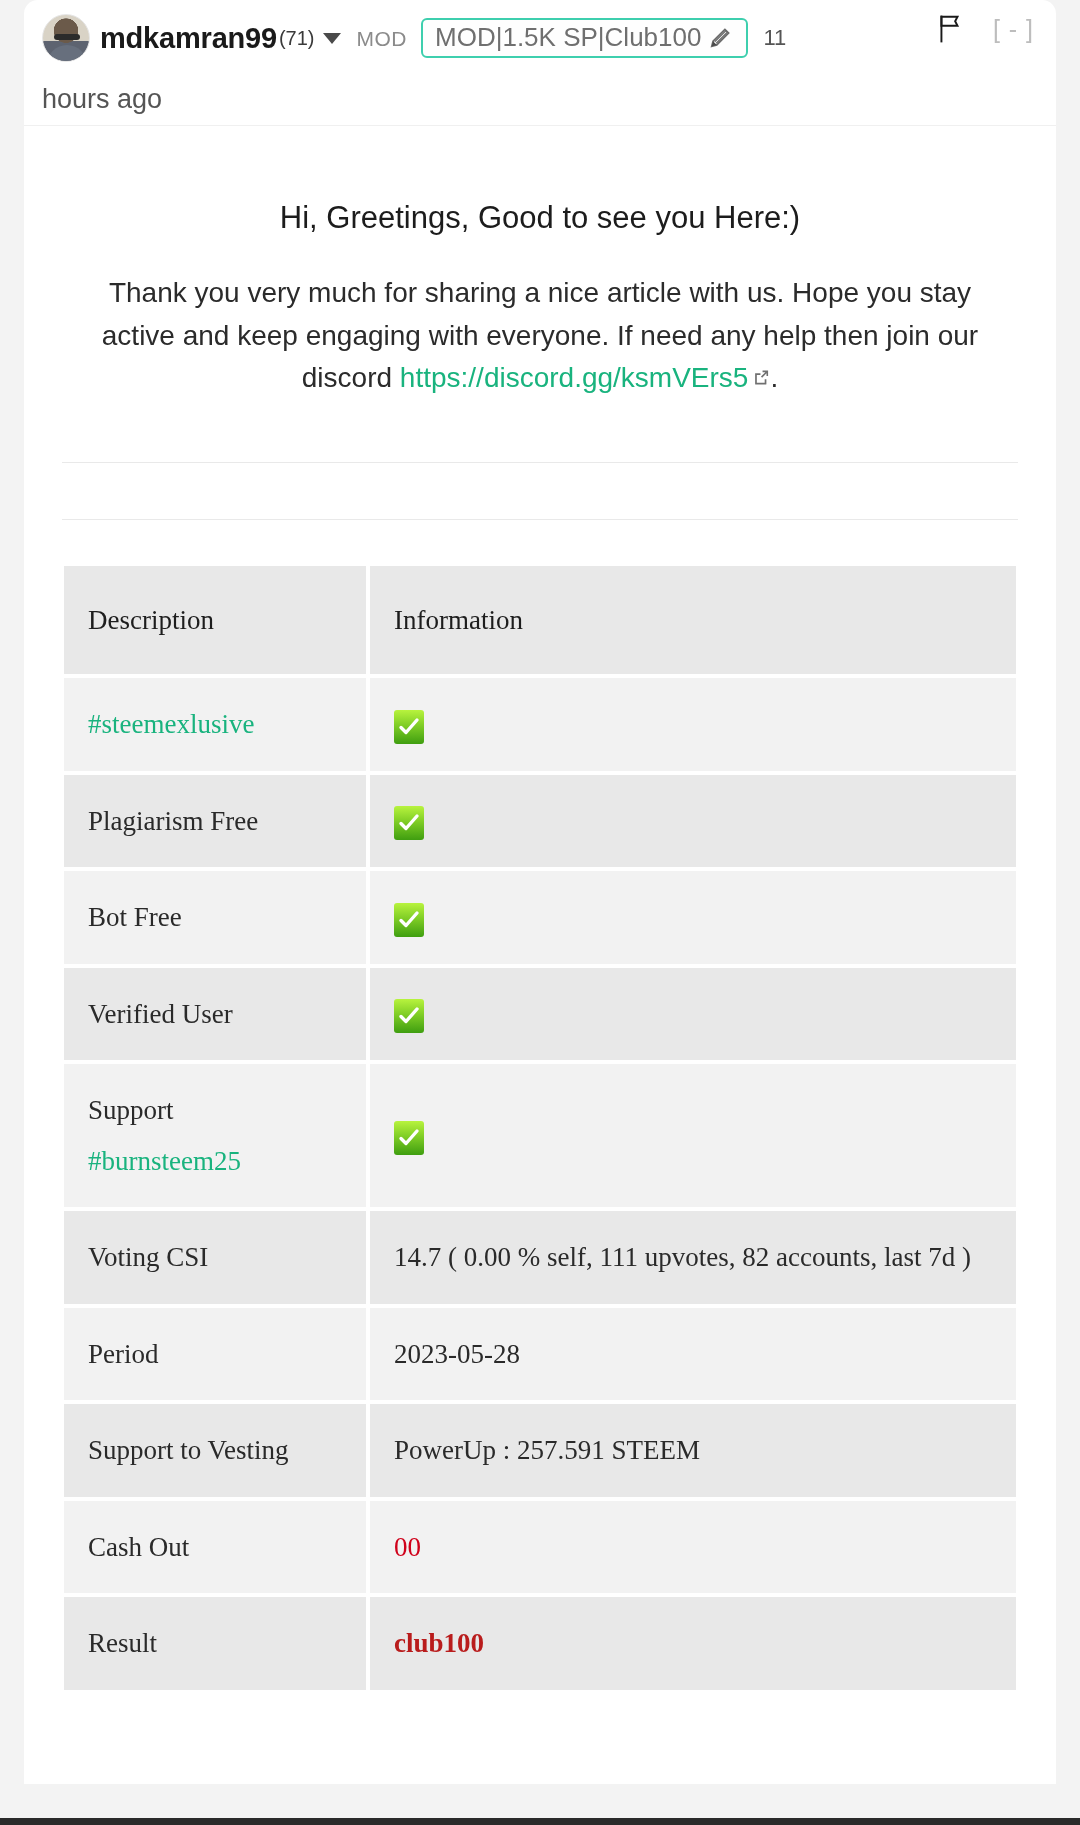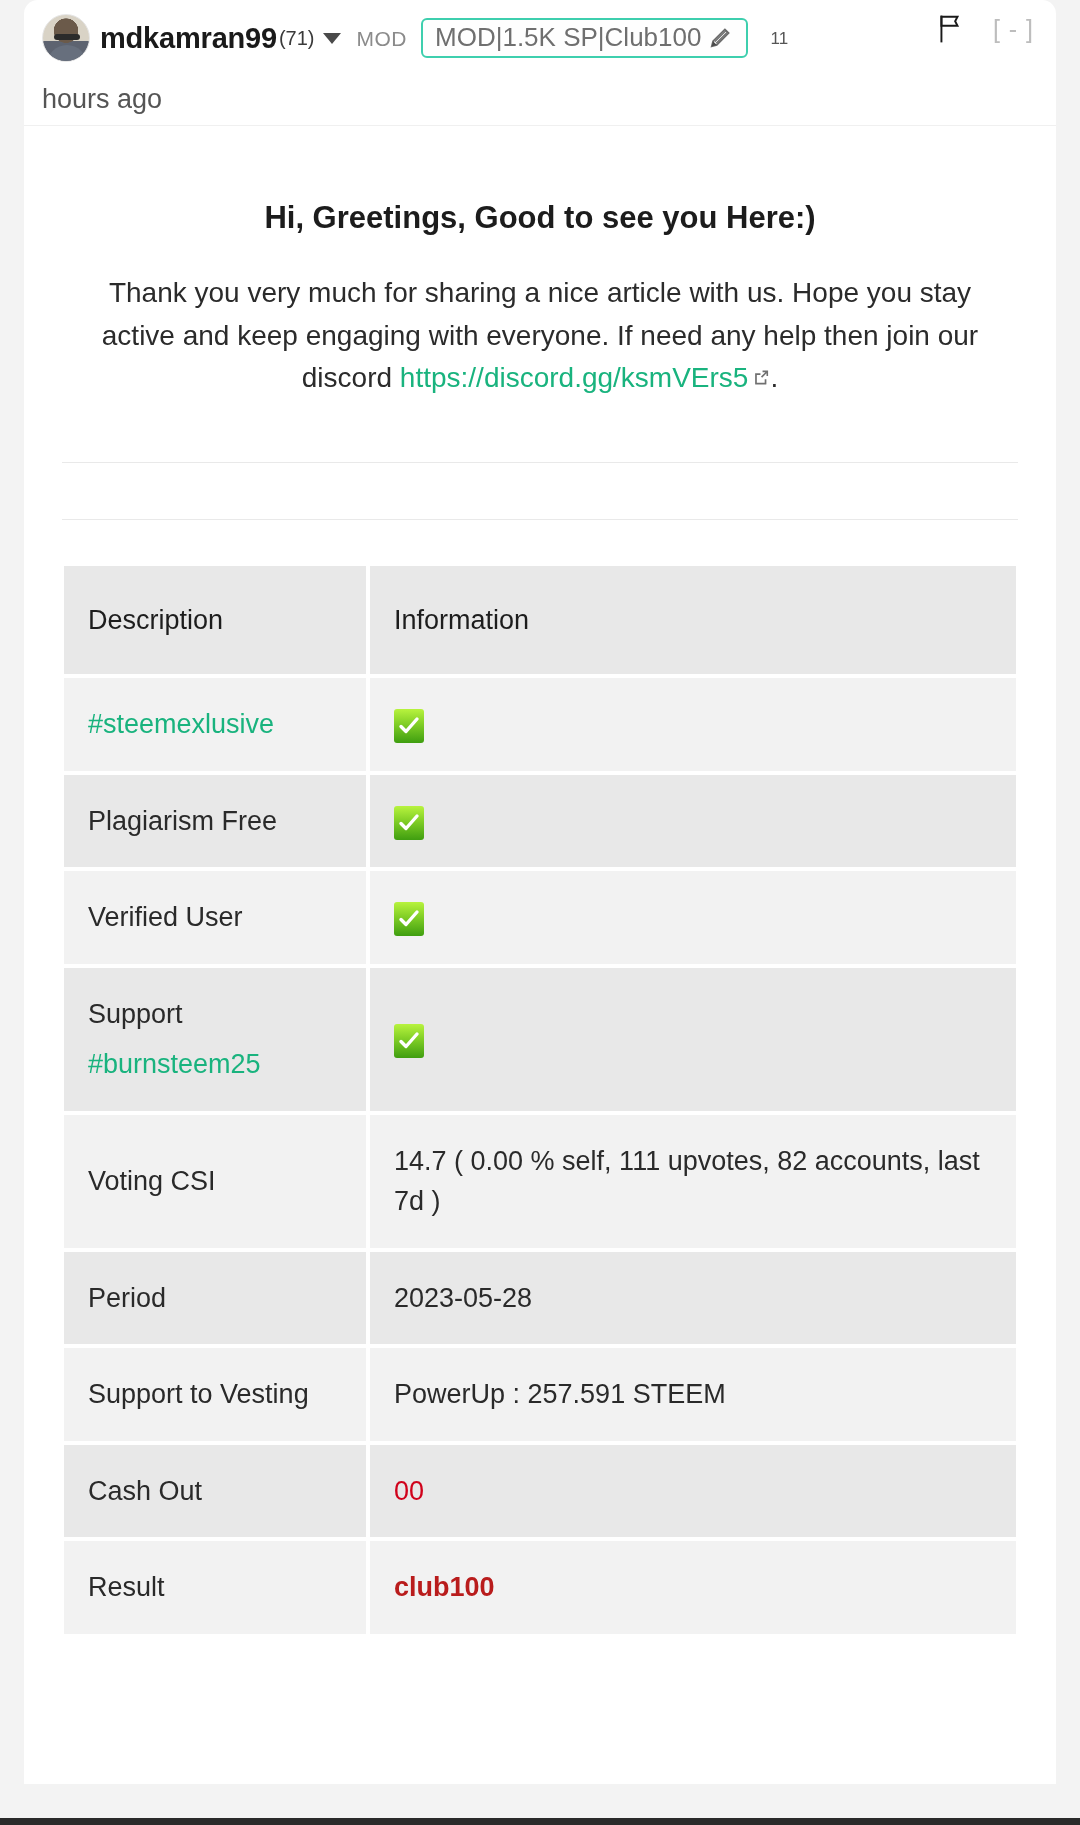--- a/index.html
+++ b/index.html
@@ -102,23 +102,23 @@
     border: 2px solid #3ecfae;
     border-radius: 6px;
     padding: 4px 12px 6px 12px;
     font-size: 26px;
     color: #6f6f6f;
     background: #fefefe;
     white-space: nowrap;
   }
   .pencil-icon { display: inline-block; width: 26px; height: 26px; }
   .age {
-    font-size: 17px;
+    font-size: 22px;
     color: #555555;
-    margin-left: 22px;
+    margin-left: 15px;
     text-align: right;
   }
   .header-right {
     position: absolute;
     right: 22px;
     top: 14px;
     display: flex;
     align-items: center;
     gap: 30px;
   }
@@ -129,21 +129,21 @@
     letter-spacing: 1px;
   }
   .age-wrap { margin-top: 22px; }
   .age-second { font-size: 27px; color: #555555; }
 
   
   .comment-body { padding: 0 36px; }
   .greeting {
     text-align: center;
     font-size: 31px;
-    font-weight: bold;
+    font-weight: normal;
     color: #1c1c1c;
     margin-top: 74px;
   }
   .paragraph {
     text-align: center;
     font-size: 28px;
     line-height: 1.52;
     color: #2b2b2b;
     margin-top: 36px;
     padding: 0 22px;
@@ -169,20 +169,21 @@
   .rule.first { margin-top: 62px; }
   .rule.second { margin-top: 56px; }
 
   
   .info-table {
     width: 100%;
     border-collapse: separate;
     border-spacing: 4px;
     margin-top: 42px;
     table-layout: fixed;
+    font-family: Liberation Serif, serif;
   }
   .info-table th, .info-table td {
     text-align: left;
     vertical-align: middle;
     padding: 26px 24px;
     font-size: 27px;
     color: #2a2a2a;
     font-weight: normal;
     line-height: 1.5;
   }
@@ -292,20 +293,28 @@
           <tr>
             <td class="cell-stack">
               <span>Plagiarism Free</span>
             </td>
             <td><span class="check"><svg width="22" height="22" viewBox="0 0 22 22">
                   <path d="M3 11.5l5 5L19 4" fill="none" stroke="#ffffff" stroke-width="3.4" stroke-linecap="round" stroke-linejoin="round"></path>
                 </svg></span></td>
           </tr>
           <tr>
             <td class="cell-stack">
+              <span>Bot Free</span>
+            </td>
+            <td><span class="check"><svg width="22" height="22" viewBox="0 0 22 22">
+                  <path d="M3 11.5l5 5L19 4" fill="none" stroke="#ffffff" stroke-width="3.4" stroke-linecap="round" stroke-linejoin="round"></path>
+                </svg></span></td>
+          </tr>
+          <tr>
+            <td class="cell-stack">
               <span>Verified User</span>
             </td>
             <td><span class="check"><svg width="22" height="22" viewBox="0 0 22 22">
                   <path d="M3 11.5l5 5L19 4" fill="none" stroke="#ffffff" stroke-width="3.4" stroke-linecap="round" stroke-linejoin="round"></path>
                 </svg></span></td>
           </tr>
           <tr>
             <td class="cell-stack">
               <span>Support</span>
               <span class="tag-link">#burnsteem25</span>

